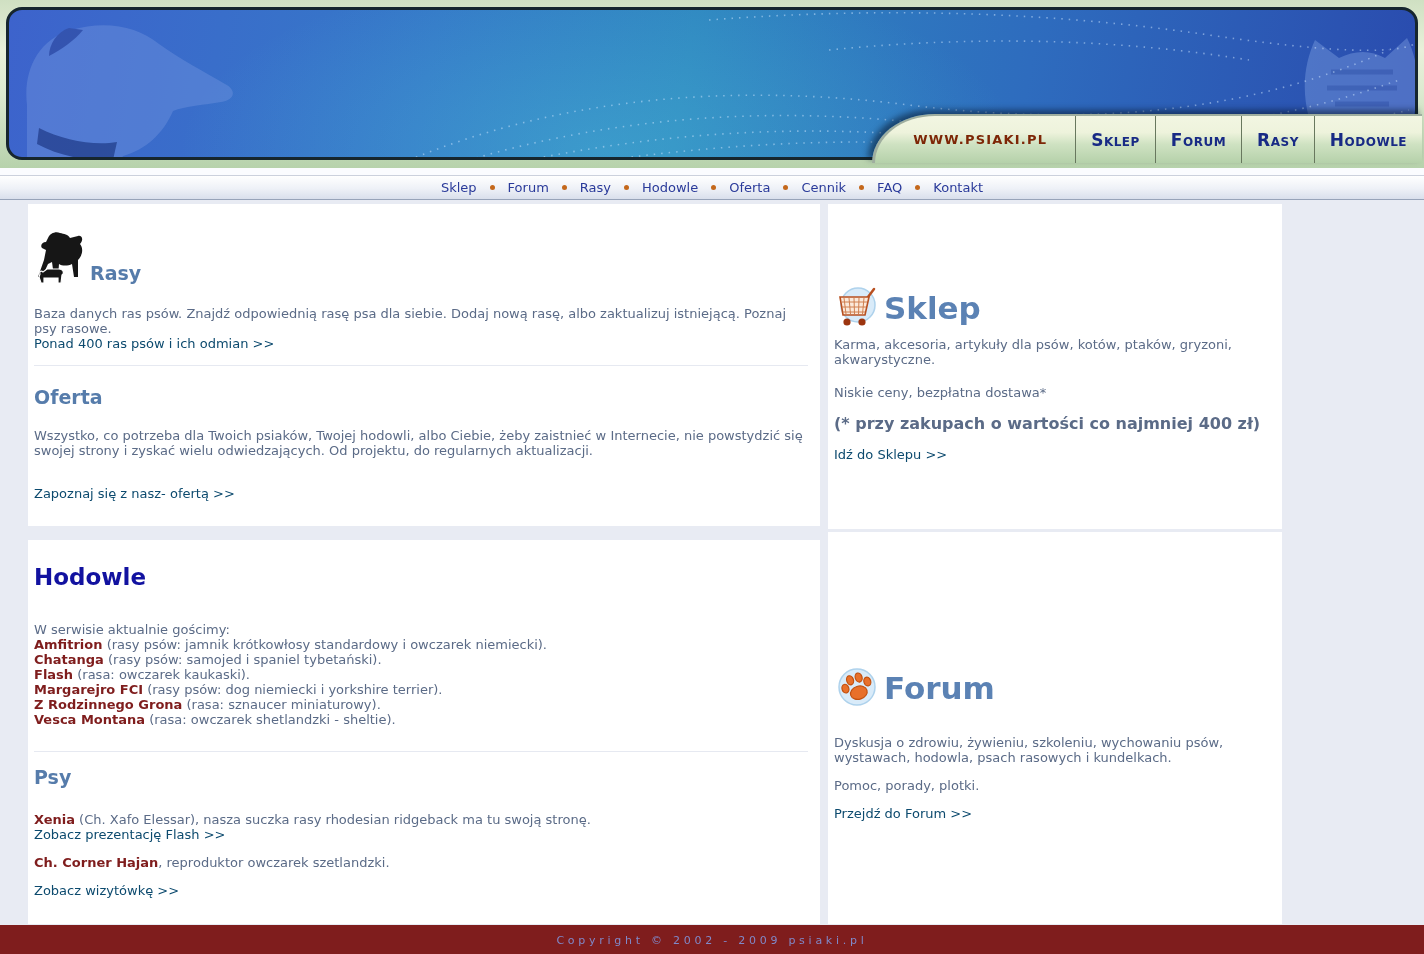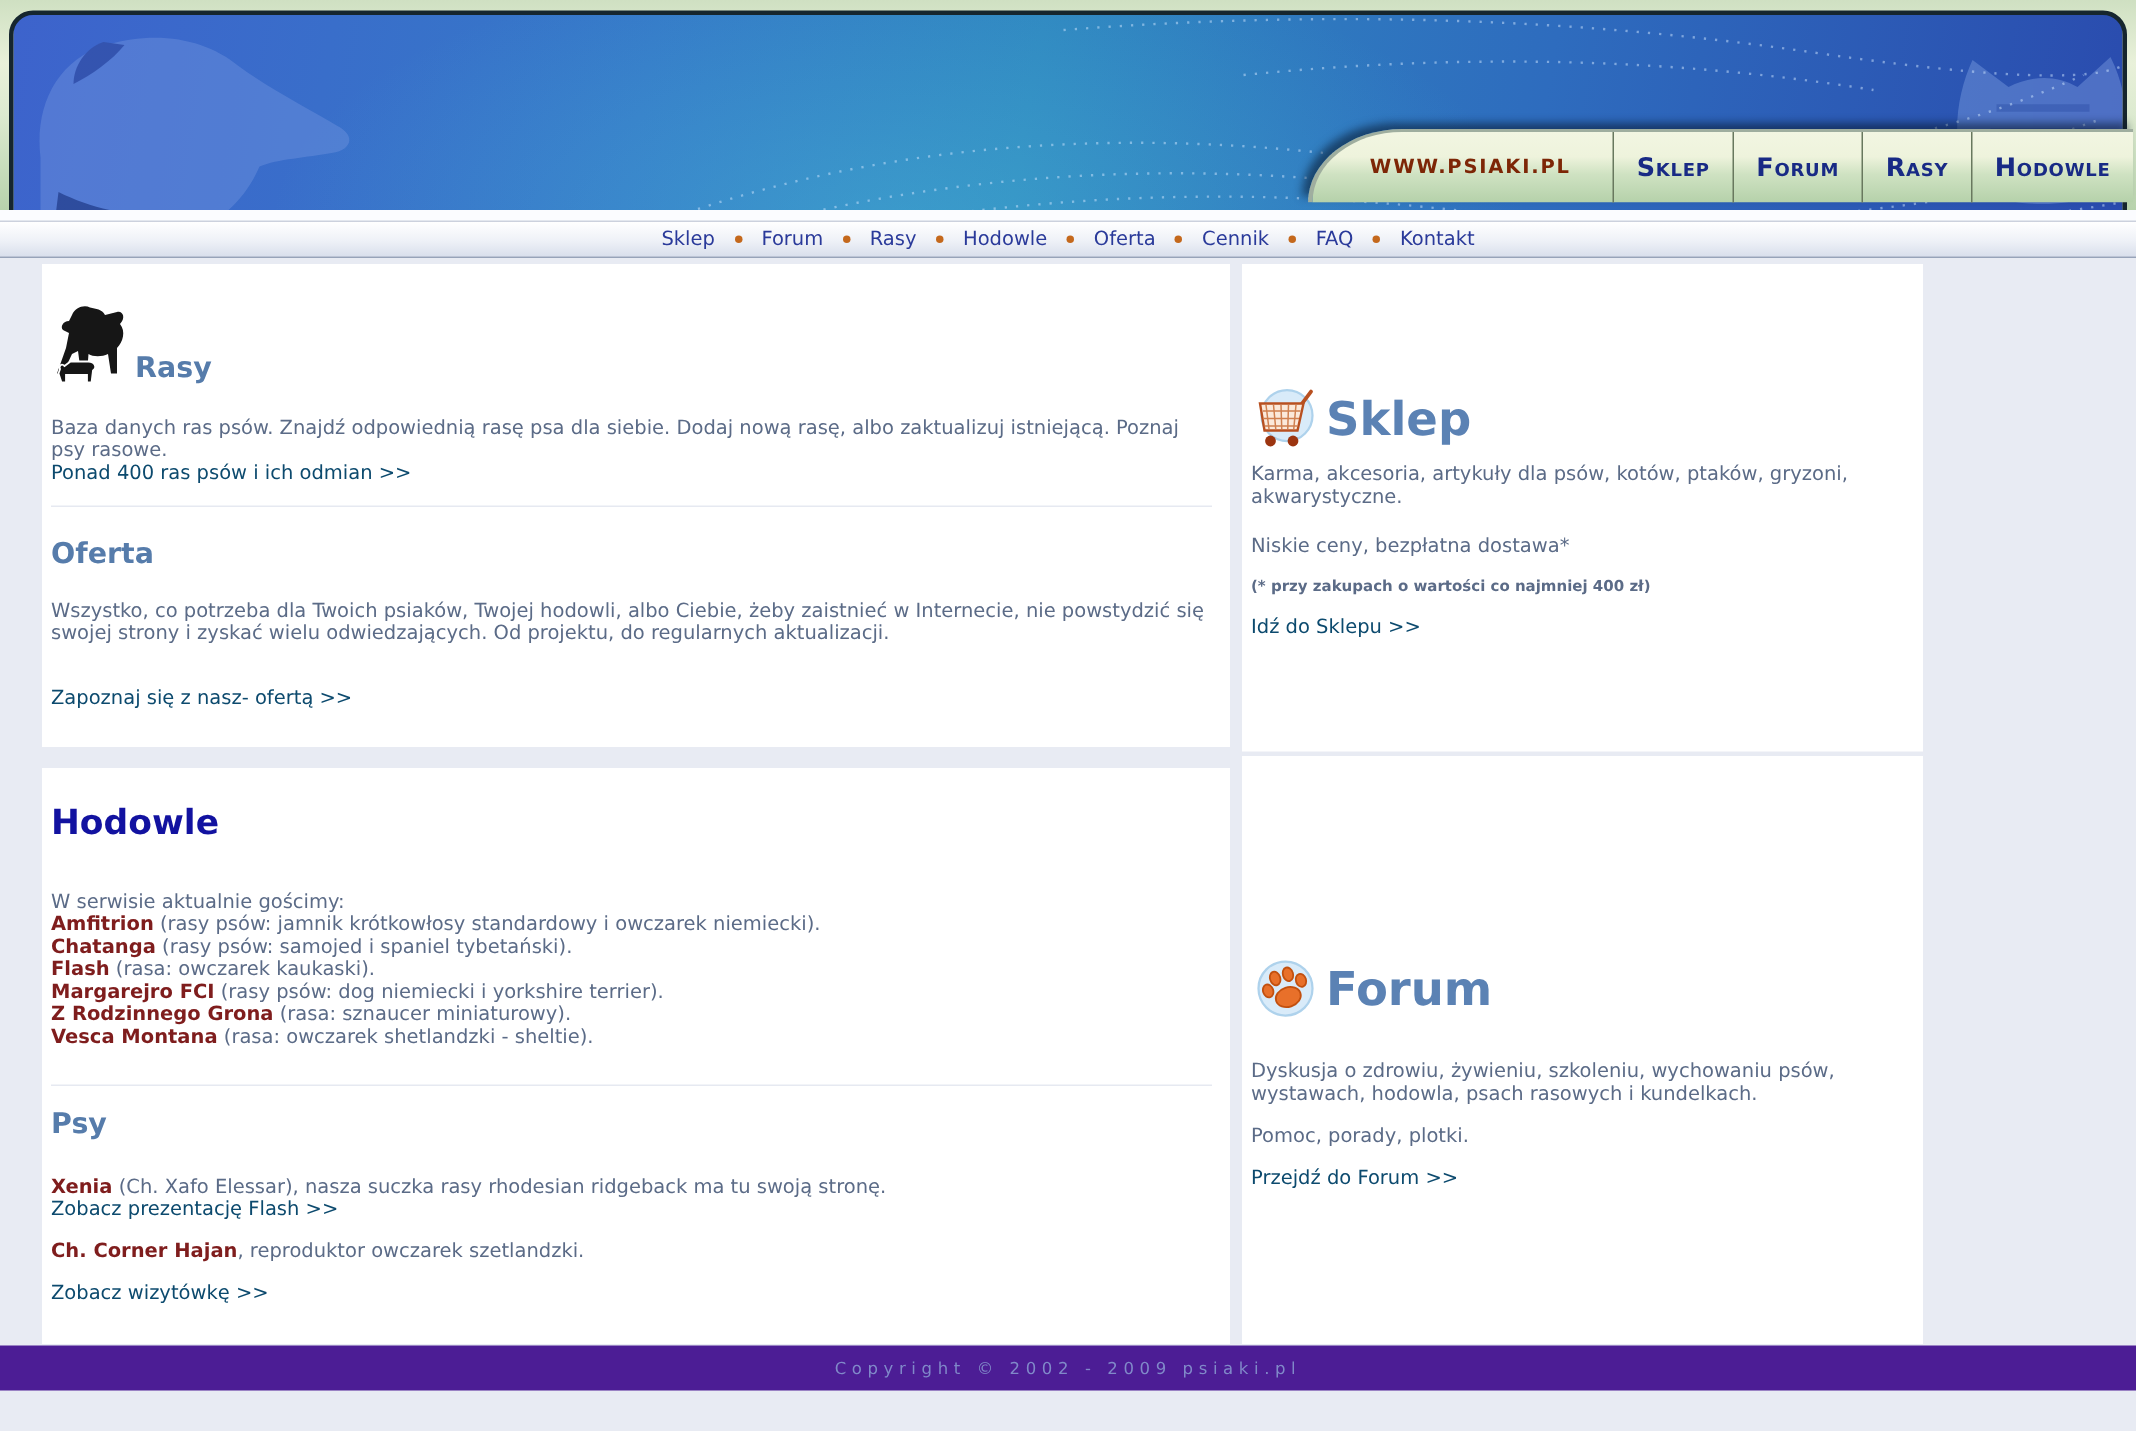--- a/index.html
+++ b/index.html
@@ -7,21 +7,21 @@
   body {
     font-family: "DejaVu Sans", "Liberation Sans", sans-serif;
     font-size: 13px;
     background: #e8ebf3;
     color: #5b6b87;
     overflow: hidden;
   }
 
   
   .header {
-    position: relative; height: 140px;
+    position: relative; height: 168px;
     background: linear-gradient(180deg,#cfe0c2 0%, #e9f1da 30%, #dcead0 55%, #b7d2ac 100%);
     overflow: hidden;
   }
   .header-blue {
     position: absolute; left:6px; top:7px; right:6px; height:153px;
     border-radius: 16px;
     border: 3px solid #16262e;
     background:
       radial-gradient(ellipse 600px 260px at 42% 95%, rgba(80,200,220,0.35), rgba(0,0,0,0) 70%),
       linear-gradient(100deg,#3d63cc 0%, #3579c8 30%, #2f86c0 48%, #2e6cbe 72%, #2a4bae 100%);
@@ -74,25 +74,25 @@
   .h-steel-big { color: #5b82b4; font-weight: bold; font-size: 31px; }
   .h-navy   { color: #1212a0; font-weight: bold; font-size: 23px; }
   .txt { color: #5b6b87; line-height: 15px; }
   .lnk { color: #0c4a6e; cursor: pointer; line-height: 15px; }
   .bname { color: #7f1d1d; font-weight: bold; }
   .divider { border-top: 1px solid #e6e9f1; margin: 14px 0 0 0; }
 
   .icon-row { display: flex; align-items: flex-end; }
   .icon-row-mid { display: flex; align-items: center; }
 
-  .note-small { font-size: 10px; font-weight: bold; color: #5b6b87; }
+  .note-small { font-size: 16px; font-weight: bold; color: #5b6b87; }
 
   
   .footer {
-    height: 30px; margin-top: 1px; background: #4c1d95;
+    height: 30px; margin-top: 1px; background: #7f1d1d;
     display: flex; align-items: center; justify-content: center;
     color: #8089c9; font-size: 11px; letter-spacing: 0.34em;
   }
 </style>
 </head>
 <body>
 
 <div class="header">
   <div class="header-blue">
 

